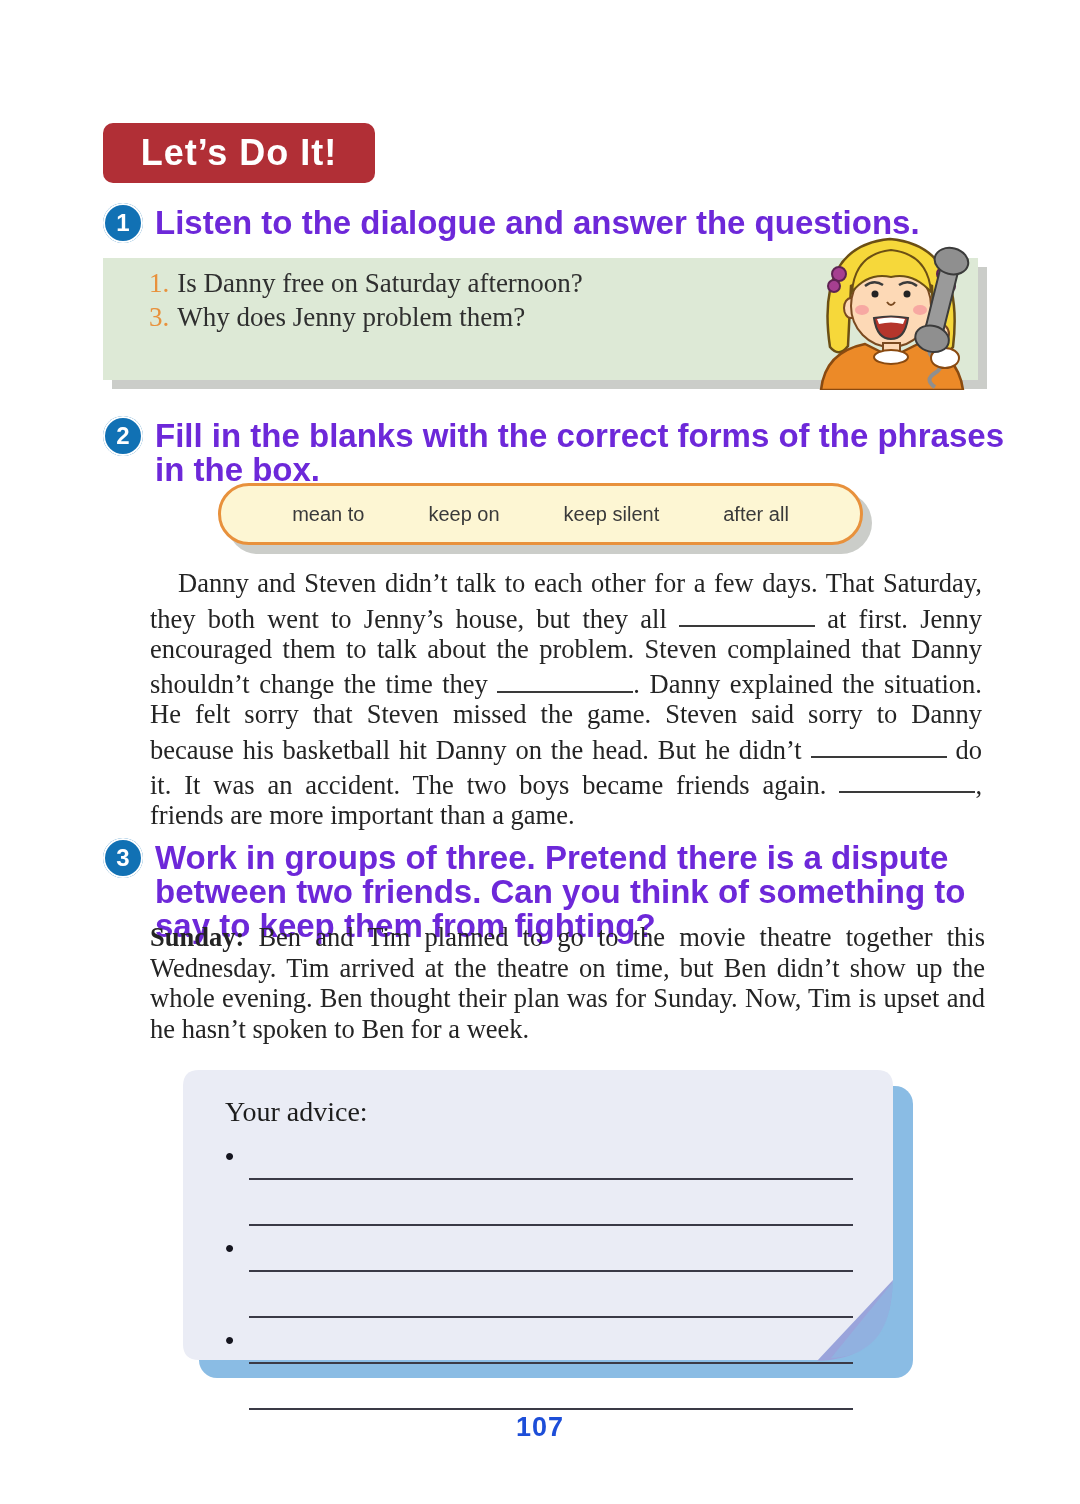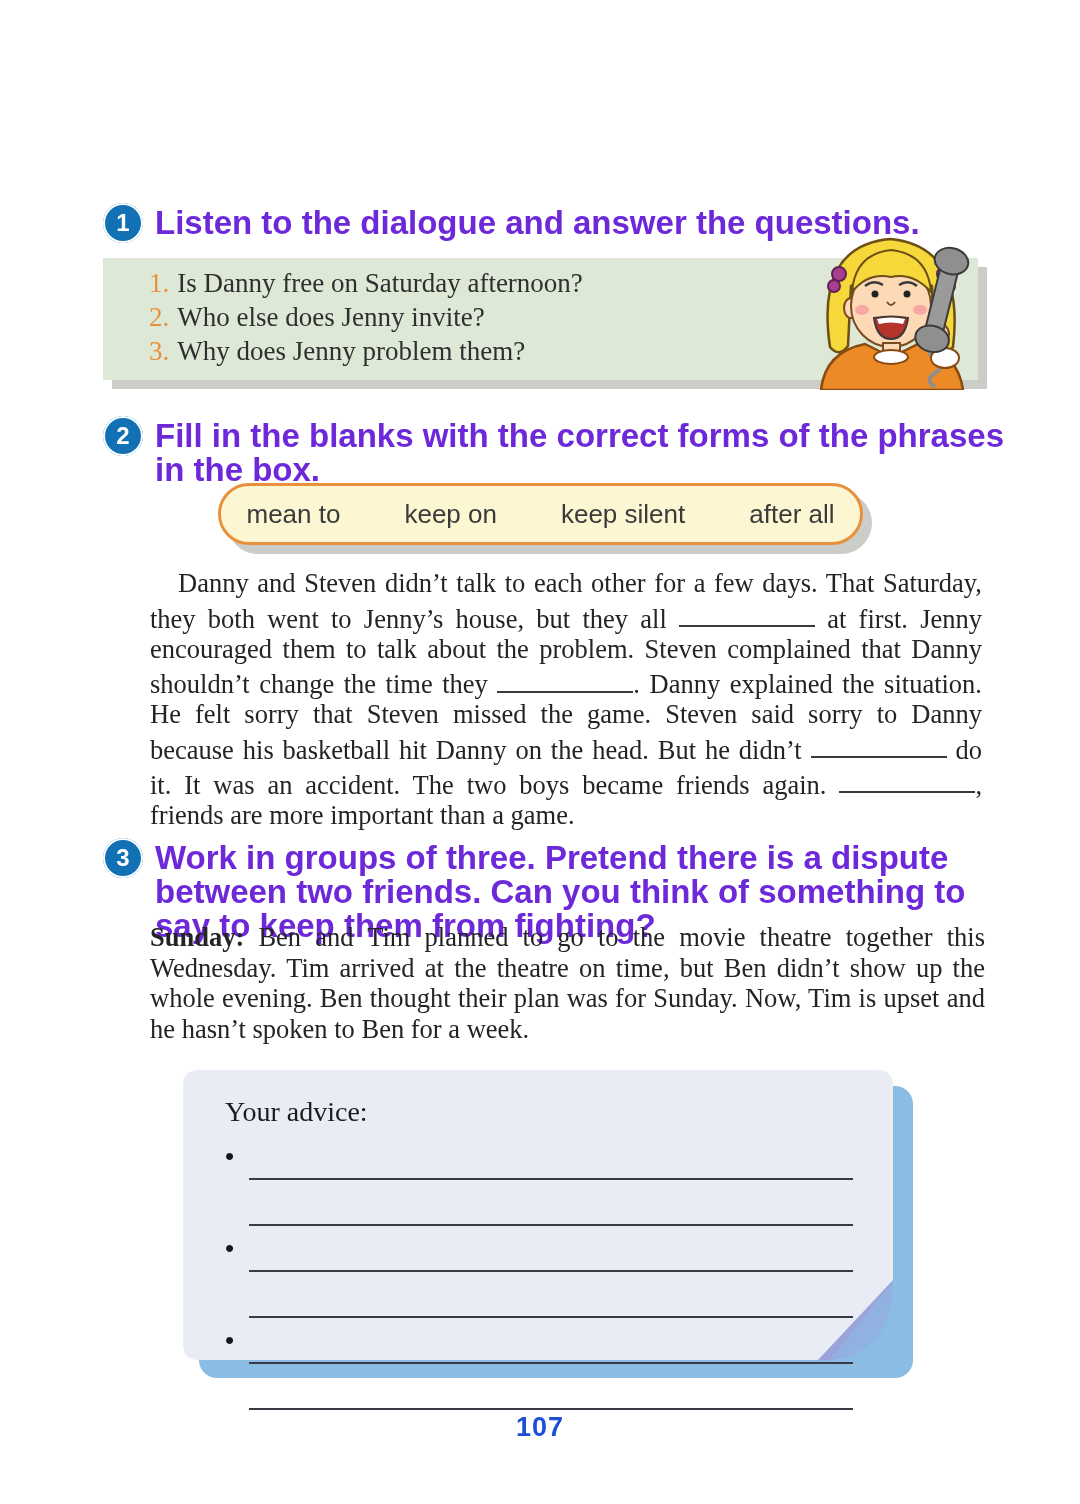--- a/index.html
+++ b/index.html
@@ -24,21 +24,21 @@
   .qlist{margin:0;padding:0;list-style:none;font-family:"Liberation Serif",serif;font-size:27px;line-height:34px;color:#2f2f2f;}
   .qnum{color:#e8913c;margin-right:8px;}
 
   
   .girl{position:absolute;left:795px;top:222px;width:195px;height:168px;z-index:3;}
 
   
   .phrase-box{position:absolute;left:218px;top:483px;width:645px;height:62px;box-sizing:border-box;
     background:#fdf6d3;border:3px solid #e8913c;border-radius:31px;box-shadow:9px 9px 0 #cbcdc9;
     display:flex;align-items:center;justify-content:center;gap:64px;}
-  .phrase{font-size:26px;color:#3a3a3a;}
+  .phrase{font-size:20px;color:#3a3a3a;}
 
   
   .fillpara{position:absolute;left:150px;top:568px;width:832px;font-family:"Liberation Serif",serif;
     font-size:26.5px;line-height:30.5px;color:#242424;text-align:justify;text-indent:28px;}
   .blank{display:inline-block;width:136px;height:1em;border-bottom:2px solid #3a3a3a;vertical-align:baseline;}
 
   
   .sec3{left:103px;top:838px;width:920px;}
   .dispute{position:absolute;left:150px;top:922px;width:835px;font-family:"Liberation Serif",serif;
     font-size:26.5px;line-height:30.5px;color:#242424;text-align:justify;}
@@ -55,33 +55,33 @@
   .aline{height:44px;border-bottom:2px solid #3a3a46;}
 
   .pagenum{position:absolute;left:0;top:1412px;width:100%;text-align:center;
     font-weight:bold;font-size:27px;color:#1d4ed8;letter-spacing:1px;}
 </style>
 </head>
 <body>
 
 <div class="page">
 
+  <div class="banner">
+    <span>Let’s Do It!</span>
+  </div>
 
   <div class="sec" style="left:103px;top:203px;width:860px;">
     <div class="numcircle">1</div>
     <div class="sechead">Listen to the dialogue and answer the questions.</div>
   </div>
 
   <div class="green-box">
     <ul class="qlist">
       <li>
         <span class="qnum">1.</span><span>Is Danny free on Saturday afternoon?</span>
-      </li>
-      <li>
-        <span class="qnum">2.</span><span>Who else does Jenny invite?</span>
       </li>
       <li>
         <span class="qnum">3.</span><span>Why does Jenny problem them?</span>
       </li>
     </ul>
   </div>
 
   <svg class="girl" viewBox="0 0 195 168" aria-hidden="true">
 
     <path d="M 35,125 Q 20,24 95,17 Q 170,24 158,125 Q 150,136 139,124 L 137,64 Q 96,46 56,64 L 53,124 Q 44,136 35,125 Z" fill="#f6d83a" stroke="#6b4f14" stroke-width="2.5"></path>

